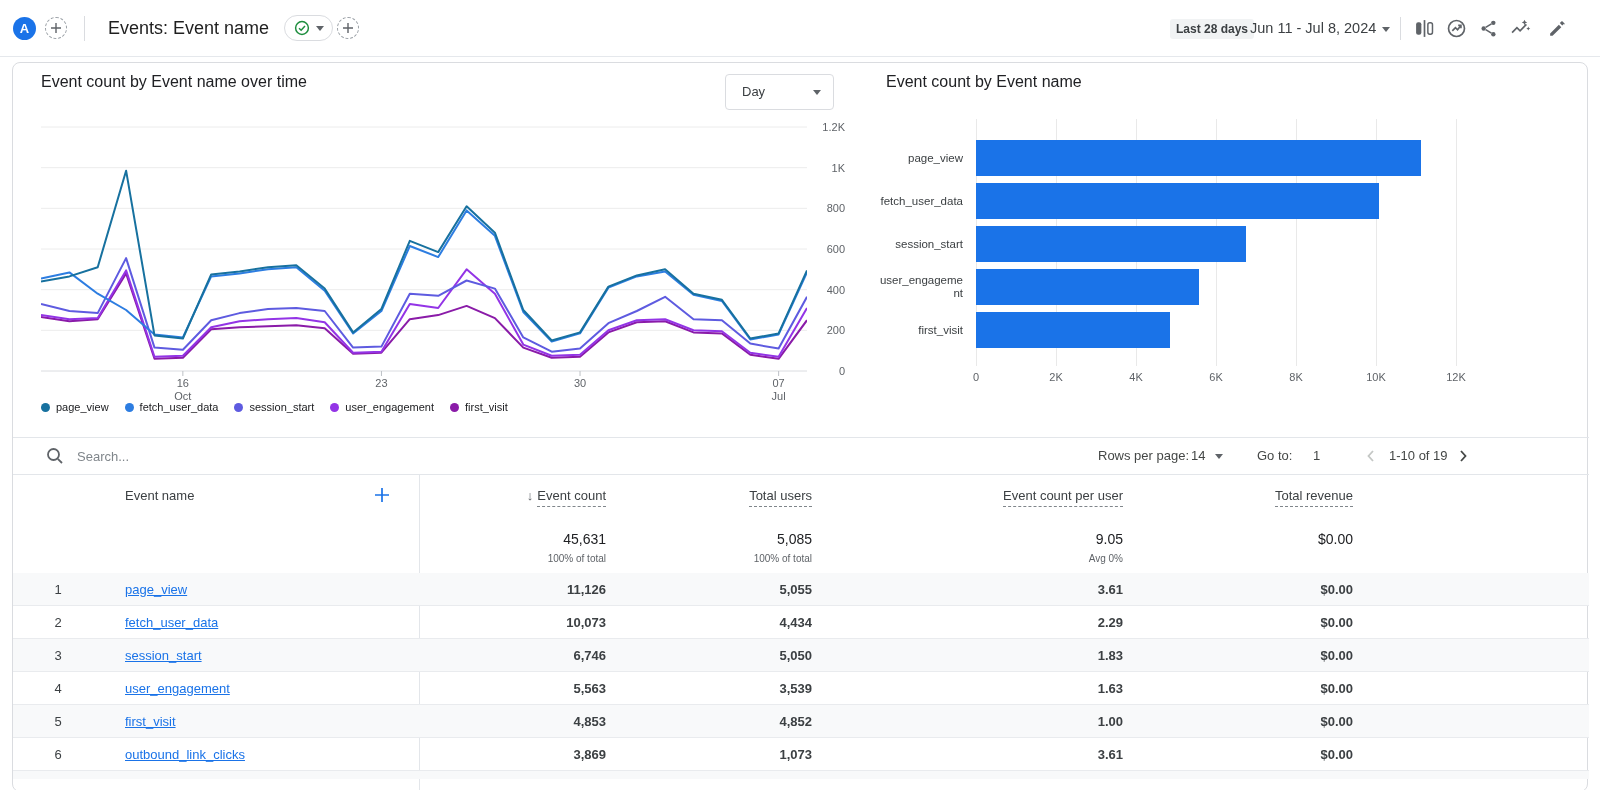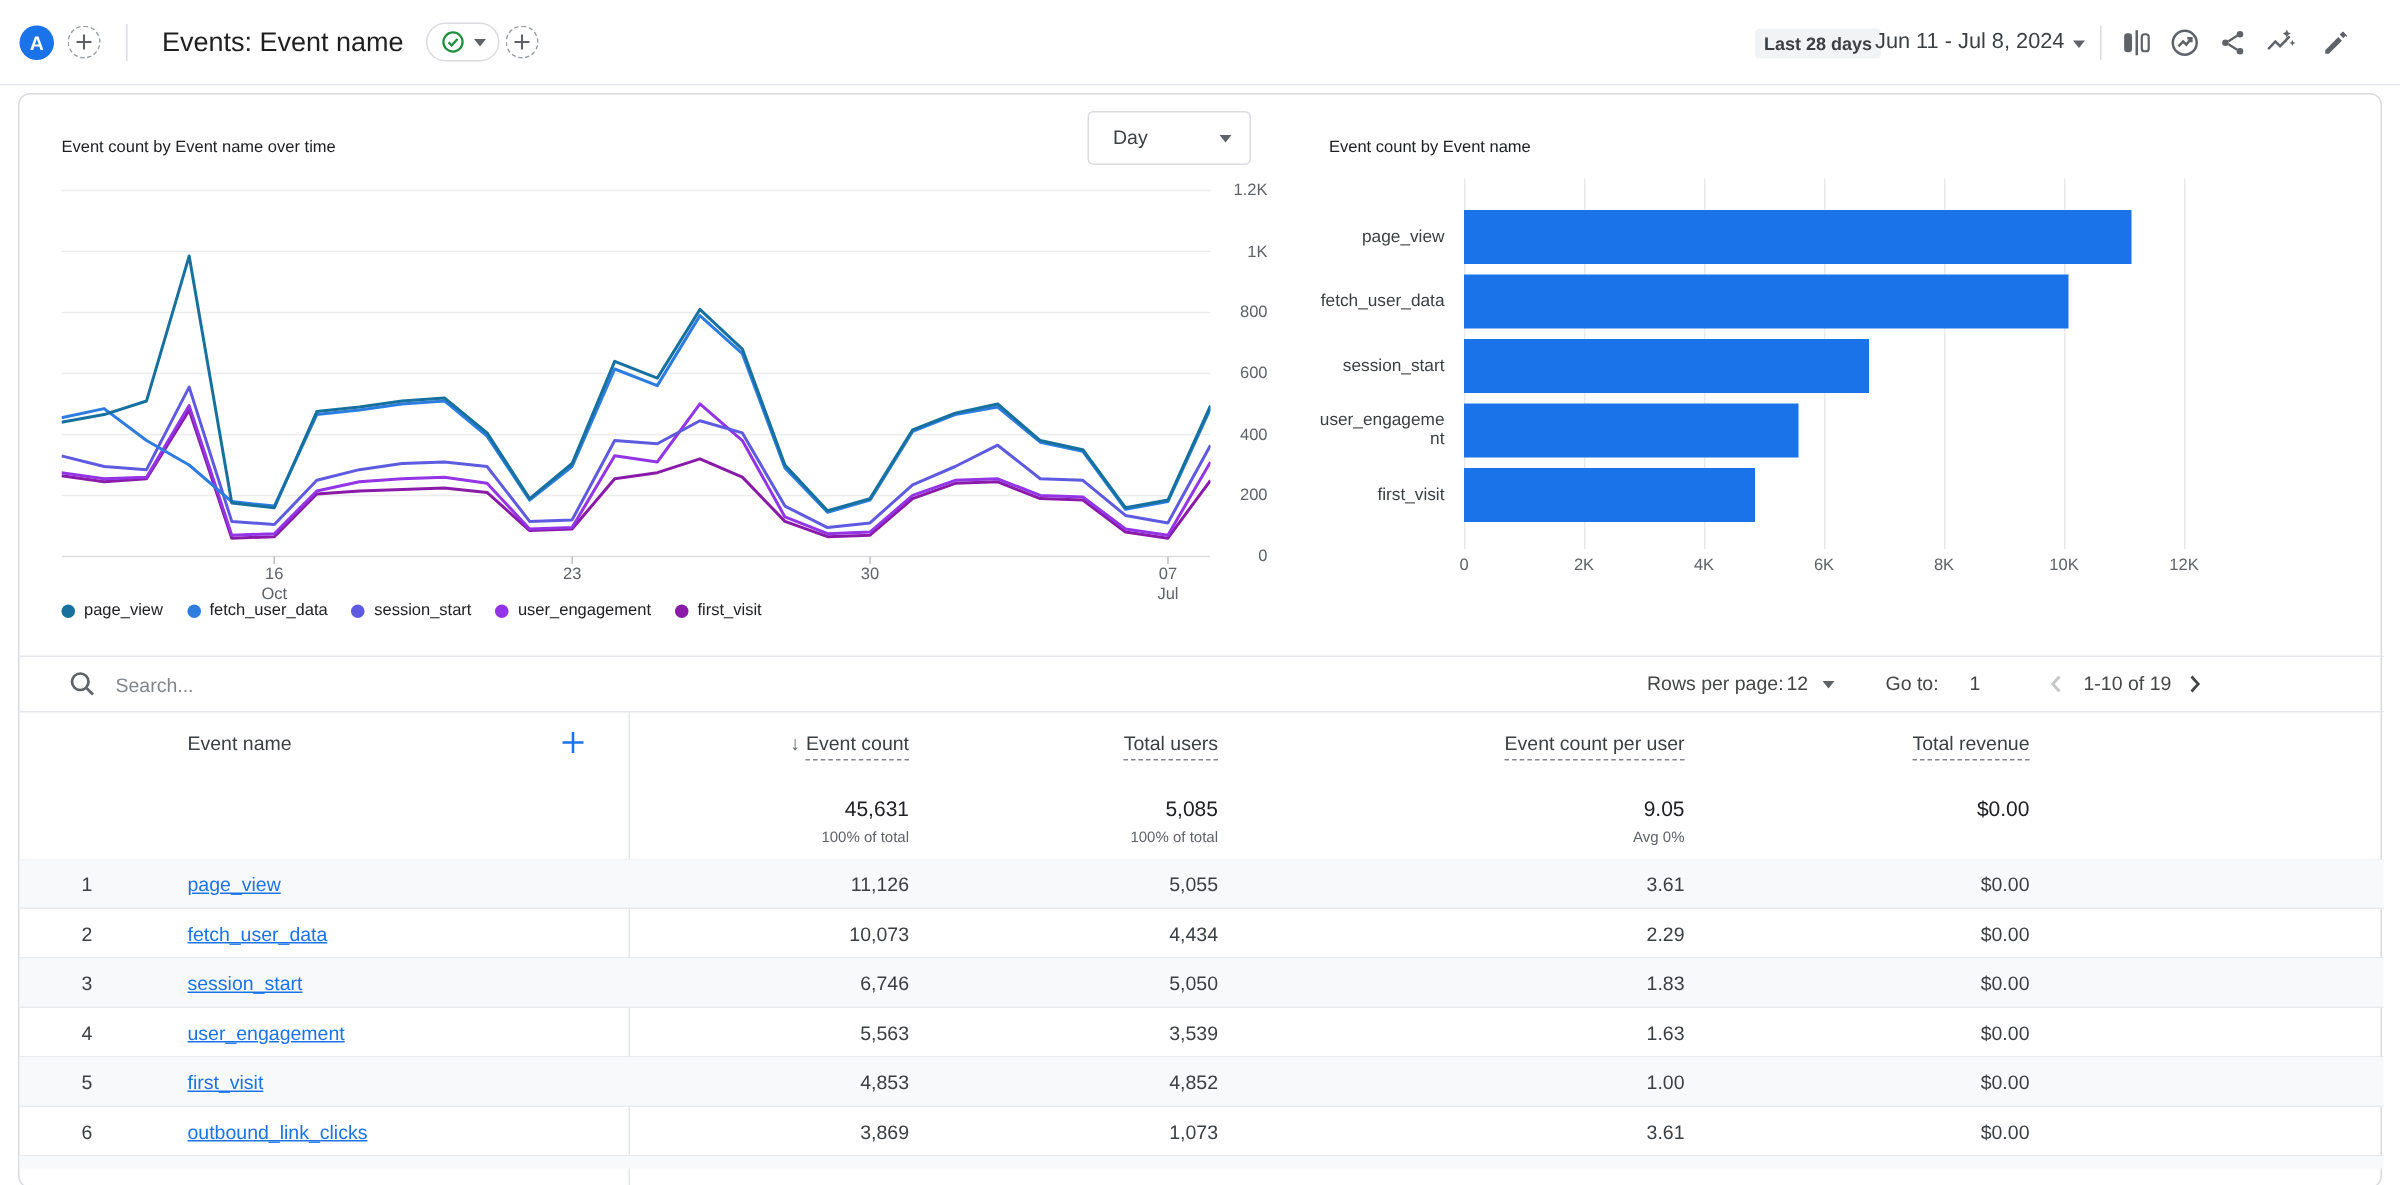--- a/index.html
+++ b/index.html
@@ -22,21 +22,21 @@
   .caret { width:0; height:0; border-left:4px solid transparent; border-right:4px solid transparent;
             border-top:5px solid #5f6368; display:inline-block; }
   .date-preset { position:absolute; left:1170px; top:19px; font-size:12px; font-weight:bold; color:#3c4043;
             background:#f1f3f4; border-radius:3px; padding:3px 6px; }
   .date-range { position:absolute; left:1250px; top:0; line-height:57px; font-size:14.5px; color:#3c4043; }
   .hdr-icon { position:absolute; top:18px; width:21px; height:21px; }
 
   
   .card { position:absolute; left:12px; top:62px; width:1576px; height:730px; background:#fff;
           border:1px solid #dadce0; border-radius:8px; }
-  .chart-title { position:absolute; top:29px; font-size:11px; color:#202124; }
+  .chart-title { position:absolute; top:10px; font-size:16px; color:#202124; }
   .select-box { position:absolute; left:712px; top:11px; width:109px; height:36px; border:1px solid #dadce0;
           border-radius:4px; background:#fff; }
   .select-box .lbl { position:absolute; left:16px; top:0; line-height:34px; font-size:13px; color:#3c4043; }
   .select-box .caret { position:absolute; right:12px; top:15px; }
 
   
   .line-plot { position:absolute; left:28px; top:56px; width:766px; height:258px; }
   .ylab { position:absolute; width:30px; text-align:right; font-size:11px; color:#5f6368; }
   .xlab { position:absolute; top:314px; width:50px; text-align:center; font-size:11px; color:#5f6368; line-height:13px; }
   .legend { position:absolute; left:28px; top:338px; display:flex; gap:16px; align-items:center; }
@@ -69,21 +69,21 @@
   .col-per   { left:950px; width:160px; }
   .col-rev   { left:1180px; width:160px; }
   .vdiv { position:absolute; left:406px; top:411px; width:1px; height:317px; background:#e3e6ea; }
   .tot-val { position:absolute; top:468px; text-align:right; font-size:14px; color:#202124; }
   .tot-sub { position:absolute; top:490px; text-align:right; font-size:10px; color:#5f6368; }
   .trow { position:absolute; left:0; width:1576px; height:33px; border-bottom:1px solid #e9ebee; }
   .trow.alt { background:#f8f9fa; }
   .cell { position:absolute; top:0; height:33px; line-height:33px; font-size:13px; color:#3c4043; }
   .cell.num { left:28px; width:34px; text-align:center; }
   .cell.link { left:112px; color:#1a73e8; text-decoration:underline; cursor:pointer; }
-  .cell.val { text-align:right; }
+  .cell.val { text-align:right;font-weight:bold; }
   .row-sliver { position:absolute; left:0; top:708px; width:1576px; height:8px; background:#f8f9fa; }
 </style>
 </head>
 <body>
 
 <div class="canvas">
 
   <div class="appbar">
     <div class="avatar">A</div>
 
@@ -259,21 +259,21 @@
 
     <div class="hr" style="top:374px;"></div>
 
     <svg style="position:absolute; left:32px; top:383px;" width="20" height="20" viewBox="0 0 20 20">
       <circle cx="8.5" cy="8.5" r="5.5" fill="none" stroke="#5f6368" stroke-width="1.8"></circle>
       <line x1="12.8" y1="12.8" x2="17" y2="17" stroke="#5f6368" stroke-width="1.8"></line>
     </svg>
     <input class="search-input" placeholder="Search..." style="">
 
     <span class="tool-txt" style="left:1085px;">Rows per page:</span>
-    <span class="tool-txt" style="left:1178px;">12</span>
+    <span class="tool-txt" style="left:1178px;">14</span>
     <span class="caret" style="position:absolute; left:1202px; top:391px;"></span>
     <span class="tool-txt" style="left:1244px;">Go to:</span>
     <span class="tool-txt" style="left:1300px;">1</span>
 
     <svg class="pg-chev" style="left:1350px;" viewBox="0 0 16 16">
       <path d="M10 3L5.5 8 10 13" fill="none" stroke="#c4c7c5" stroke-width="1.8"></path>
     </svg>
     <span class="tool-txt" style="left:1376px;">1-10 of 19</span>
     <svg class="pg-chev" style="left:1442px;" viewBox="0 0 16 16">
       <path d="M6 3l4.5 5L6 13" fill="none" stroke="#444746" stroke-width="1.8"></path>

